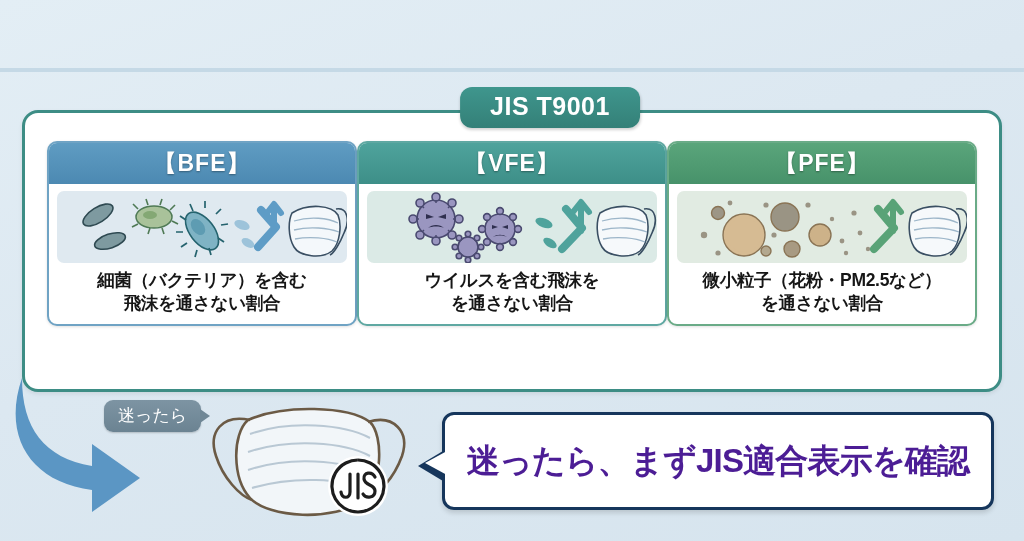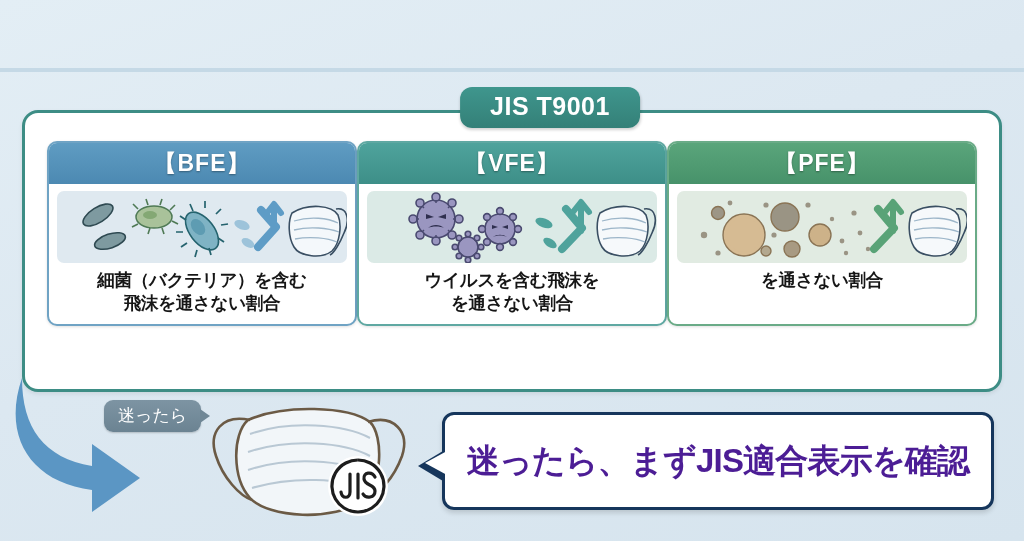--- a/index.html
+++ b/index.html
@@ -347,20 +347,21 @@
             <path d="M192 58 L212 37 L196 18" fill="none" stroke="#59a377" stroke-width="8" stroke-linecap="round" stroke-linejoin="round"></path>
             <path d="M211 40 L211 12 M203 21 L211 11 L219 21" fill="none" stroke="#59a377" stroke-width="6" stroke-linecap="round" stroke-linejoin="round"></path>
             <g transform="translate(226,8)">
               <path d="M4 14 C20 4, 44 6, 50 16 C54 26, 52 44, 44 52 C34 60, 12 58, 6 48 C0 38, 0 22, 4 14 Z" fill="#f6f9fb" stroke="#3a4f63" stroke-width="1.6"></path>
               <path d="M6 22 C22 17, 40 19, 50 24 M6 31 C22 27, 40 29, 51 33 M7 40 C22 37, 40 39, 49 43" fill="none" stroke="#9db6c9" stroke-width="1.3"></path>
               <path d="M48 10 C60 8, 62 22, 56 34 C52 44, 46 54, 42 56" fill="none" stroke="#3a4f63" stroke-width="1.6"></path>
             </g>
           </svg>
         </div>
         <div class="p-text">
+          <div>微小粒子（花粉・PM2.5など）</div>
           <div>を通さない割合</div>
         </div>
       </div>
 
     </div>
 
   </div>
 
   <div class="jis-badge">JIS T9001</div>
 

